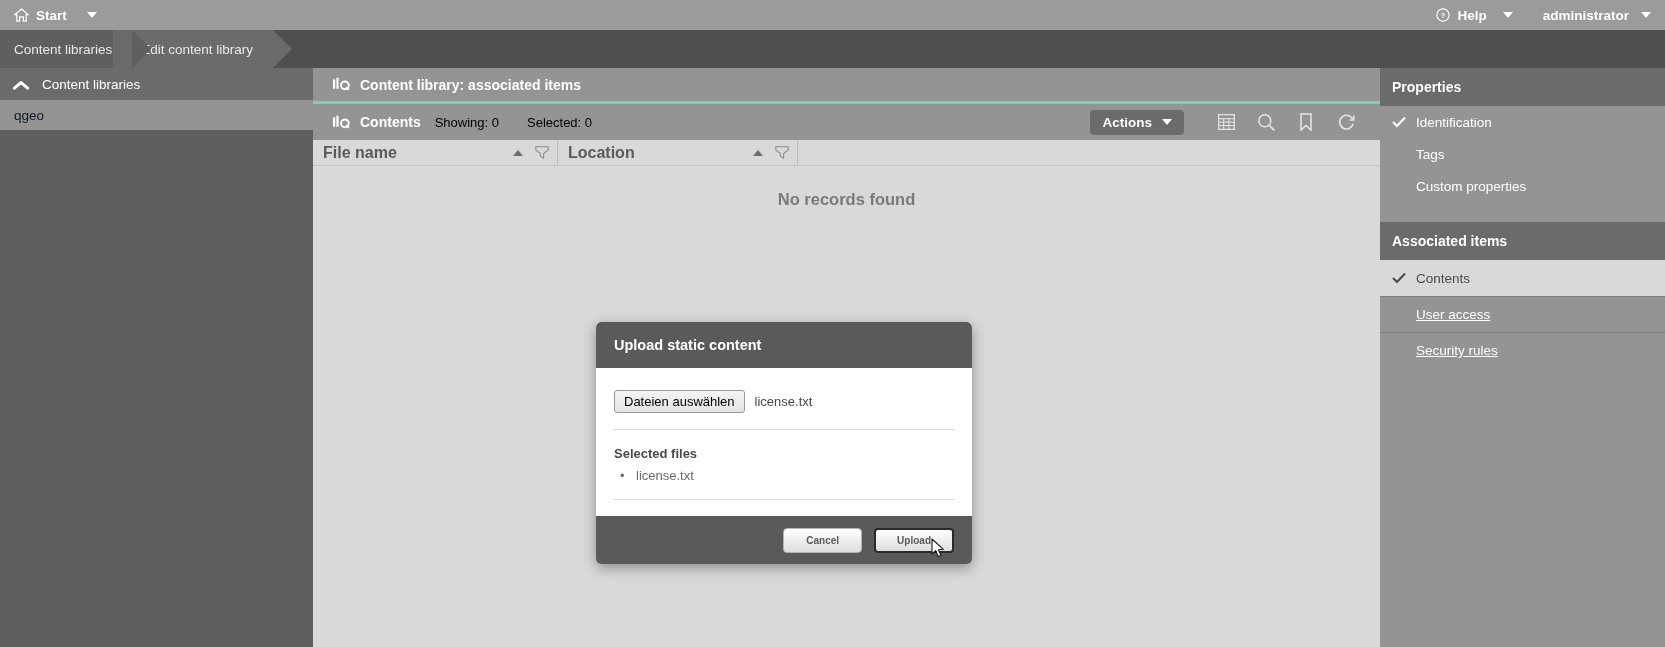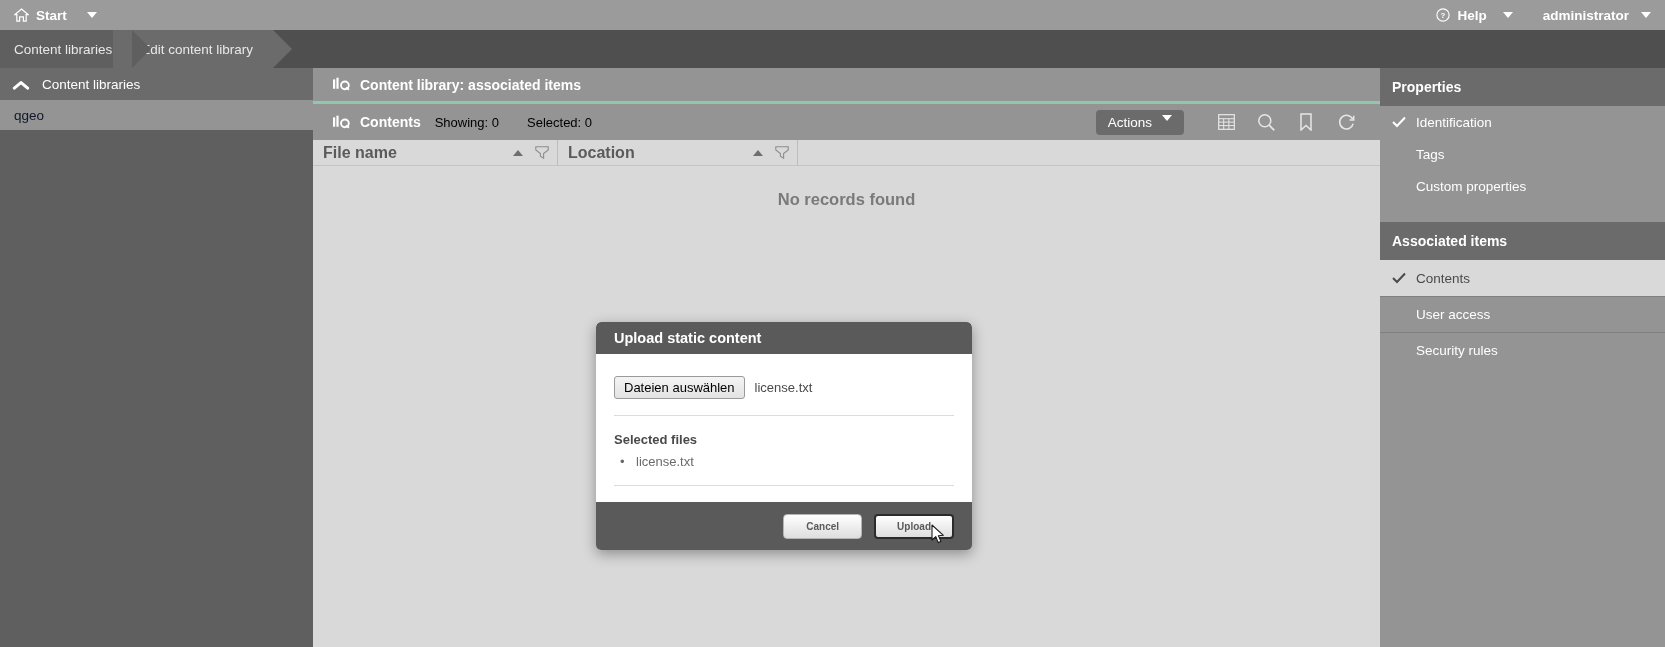--- a/index.html
+++ b/index.html
@@ -185,23 +185,24 @@
   .tb-title { font-size: 14px; font-weight: bold; margin-right: 14px; }
   .tb-stat { font-size: 13px; color: #000000; margin-right: 28px; font-weight: normal; }
   .tb-spacer { flex: 1 1 auto; }
   .actions-btn {
     background: #6b6b6b;
     border: none;
     border-radius: 4px;
     color: #ffffff;
     font-family: inherit;
     font-size: 13.5px;
-    font-weight: normal;
+    font-weight: bold;
     padding: 5px 12px;
     display: flex;
+    align-items: center;
     cursor: pointer;
     margin-right: 22px;
   }
   .actions-btn .caret-down { margin-left: 10px; border-top-color: #ffffff; }
   .tb-icon {
     width: 40px; height: 30px;
     display: flex; align-items: center; justify-content: center;
     cursor: pointer;
   }
 
@@ -278,42 +279,42 @@
     font-size: 13.5px;
     color: #ffffff;
     background: #949494;
     cursor: pointer;
   }
   .rp-item.sel {
     background: #d9d9d9;
     color: #4a4a4a;
     height: 36px;
   }
-  .rp-item.divided { border-top: 1px solid #7f7f7f; }
+  .rp-item.divided { border-top: 1px solid #7f7f7f; text-decoration: underline; }
   .rp-check {
     width: 16px; flex: 0 0 16px;
     margin-right: 8px;
     display: inline-flex;
     align-items: center;
   }
   .rp-check.empty { visibility: hidden; }
   .rp-fill { flex: 1 1 auto; background: #949494; }
   .modal {
     position: absolute;
     left: 596px; top: 322px;
     width: 376px;
     background: #ffffff;
     border-radius: 5px;
     box-shadow: 0 4px 14px rgba(0,0,0,0.35);
     z-index: 100;
     overflow: hidden;
   }
   .modal-head {
     background: #5a5a5a;
-    height: 32px;
+    height: 46px;
     display: flex; align-items: center;
     padding: 0 18px;
     color: #ffffff;
     font-size: 14.5px;
     font-weight: bold;
     border-radius: 5px 5px 0 0;
   }
   .modal-body {
     background: #ffffff;
     padding: 22px 18px 4px 18px;

